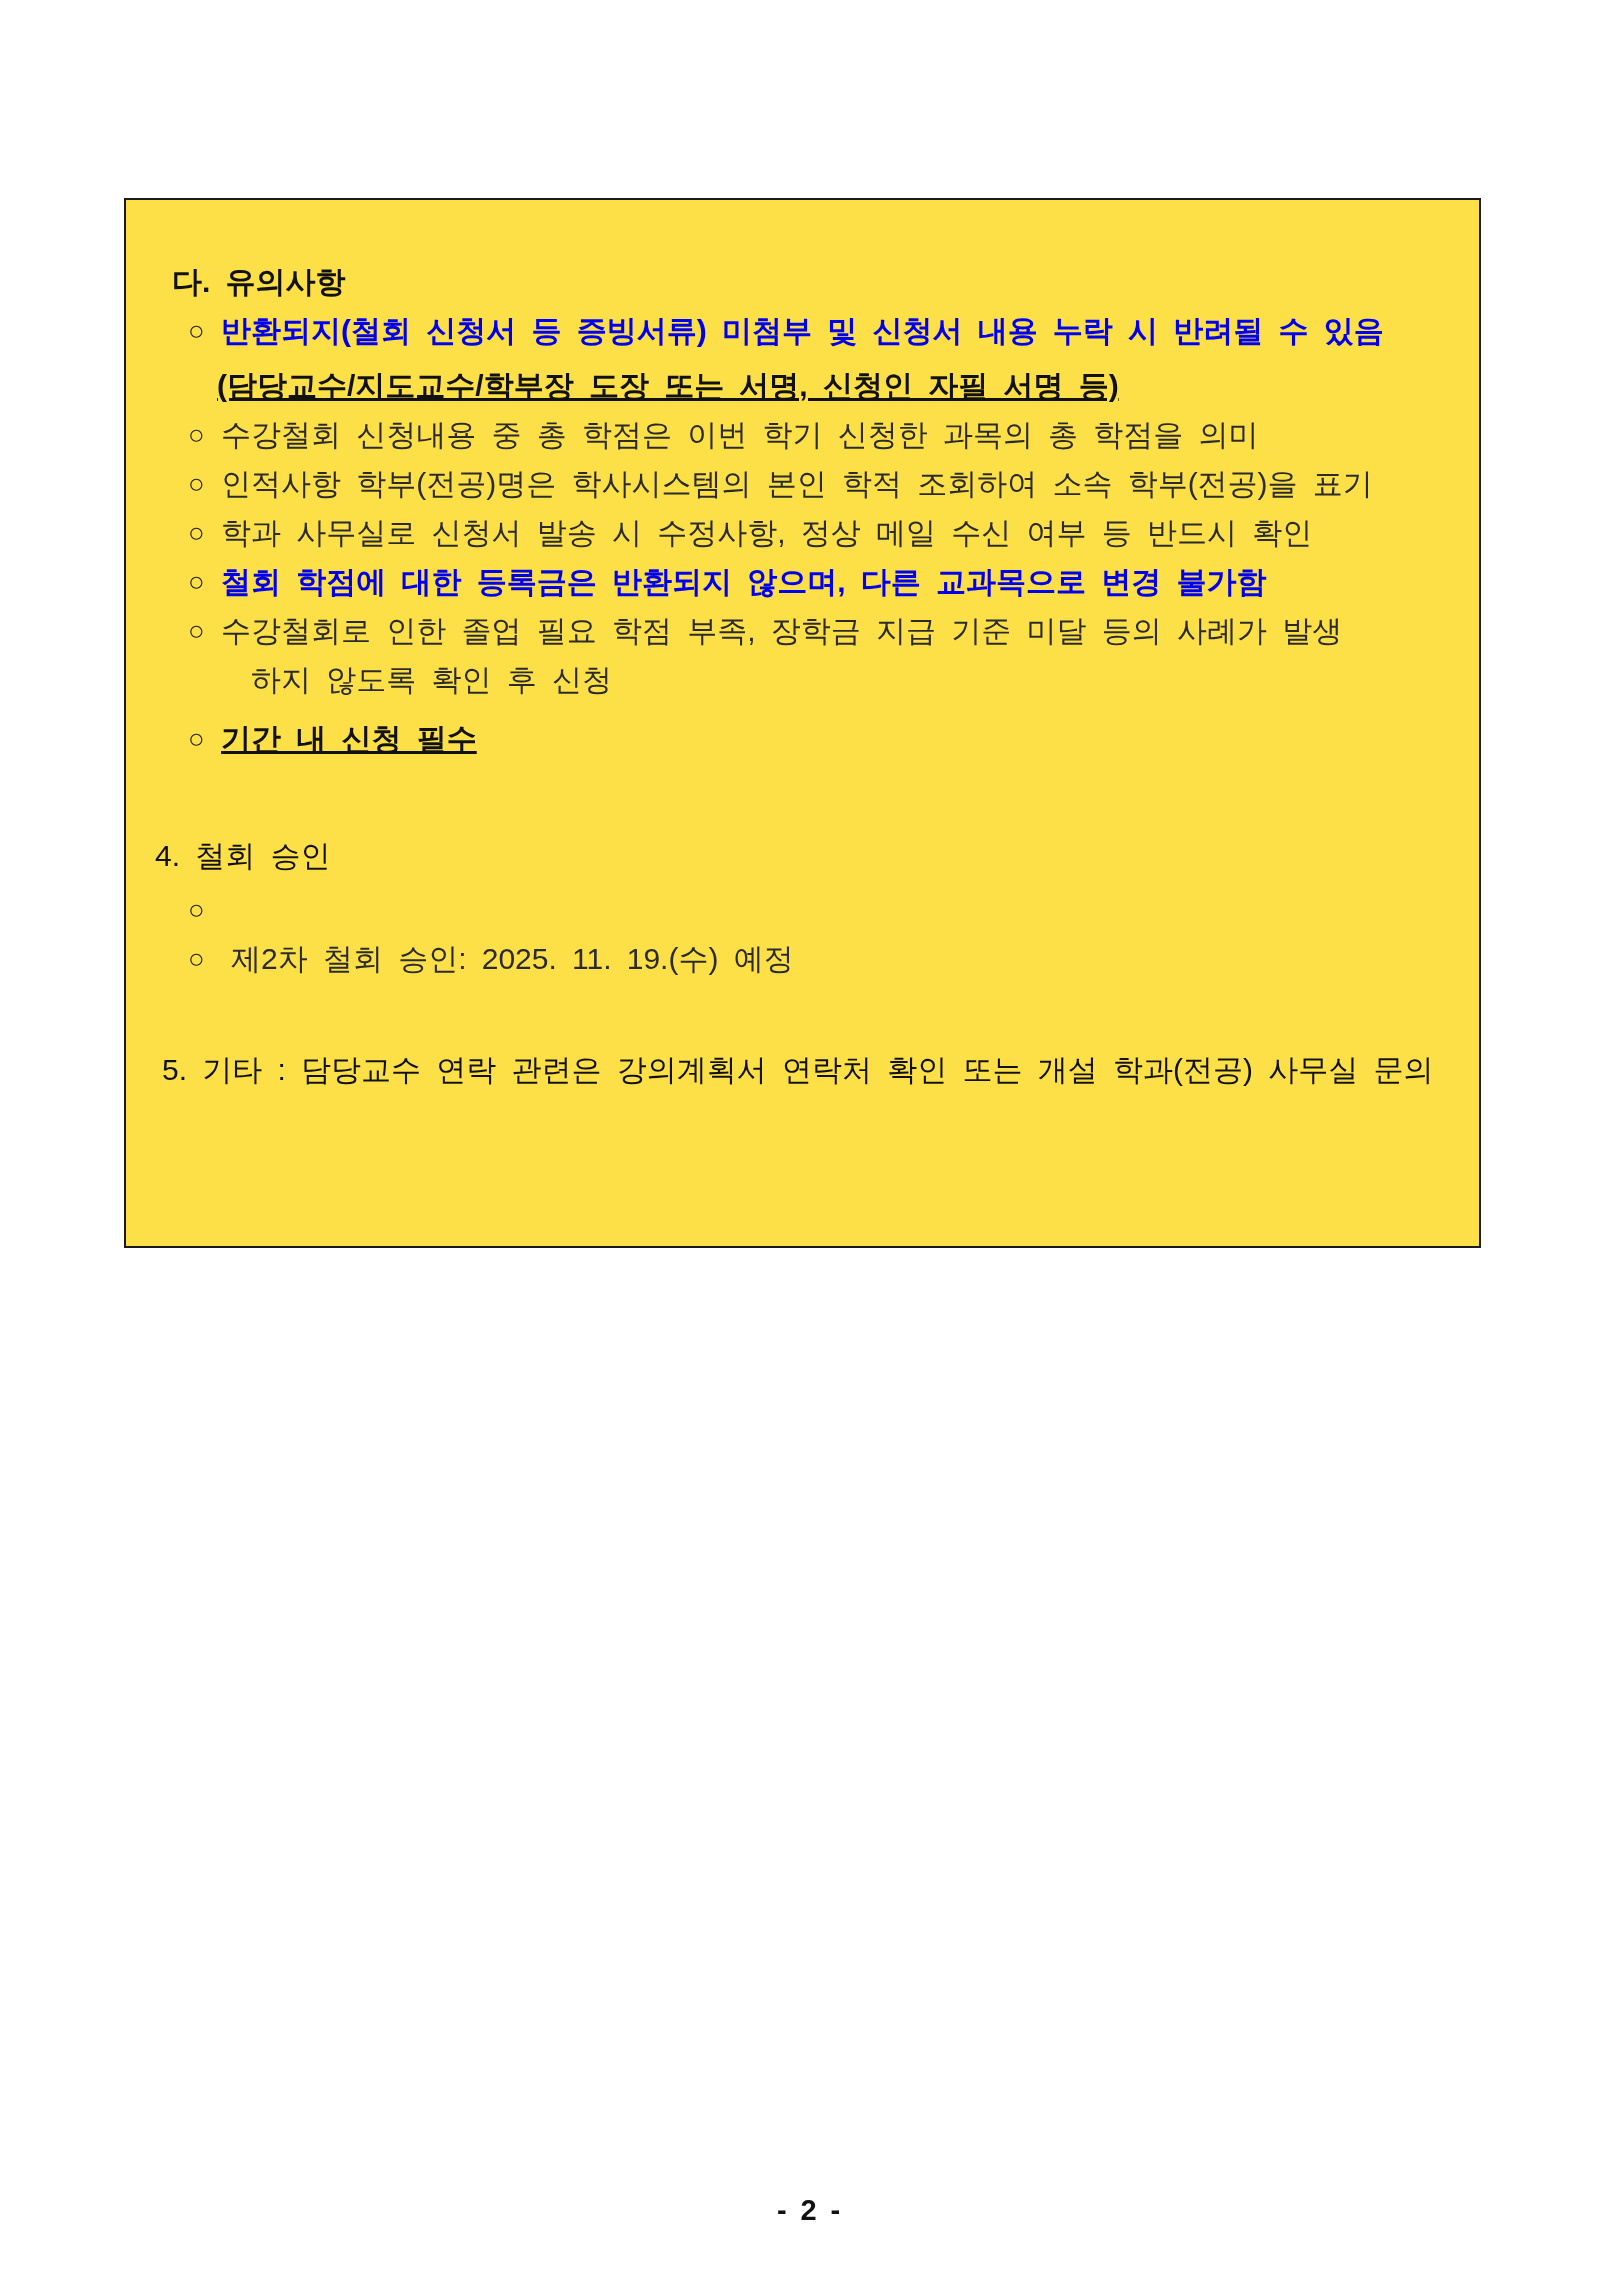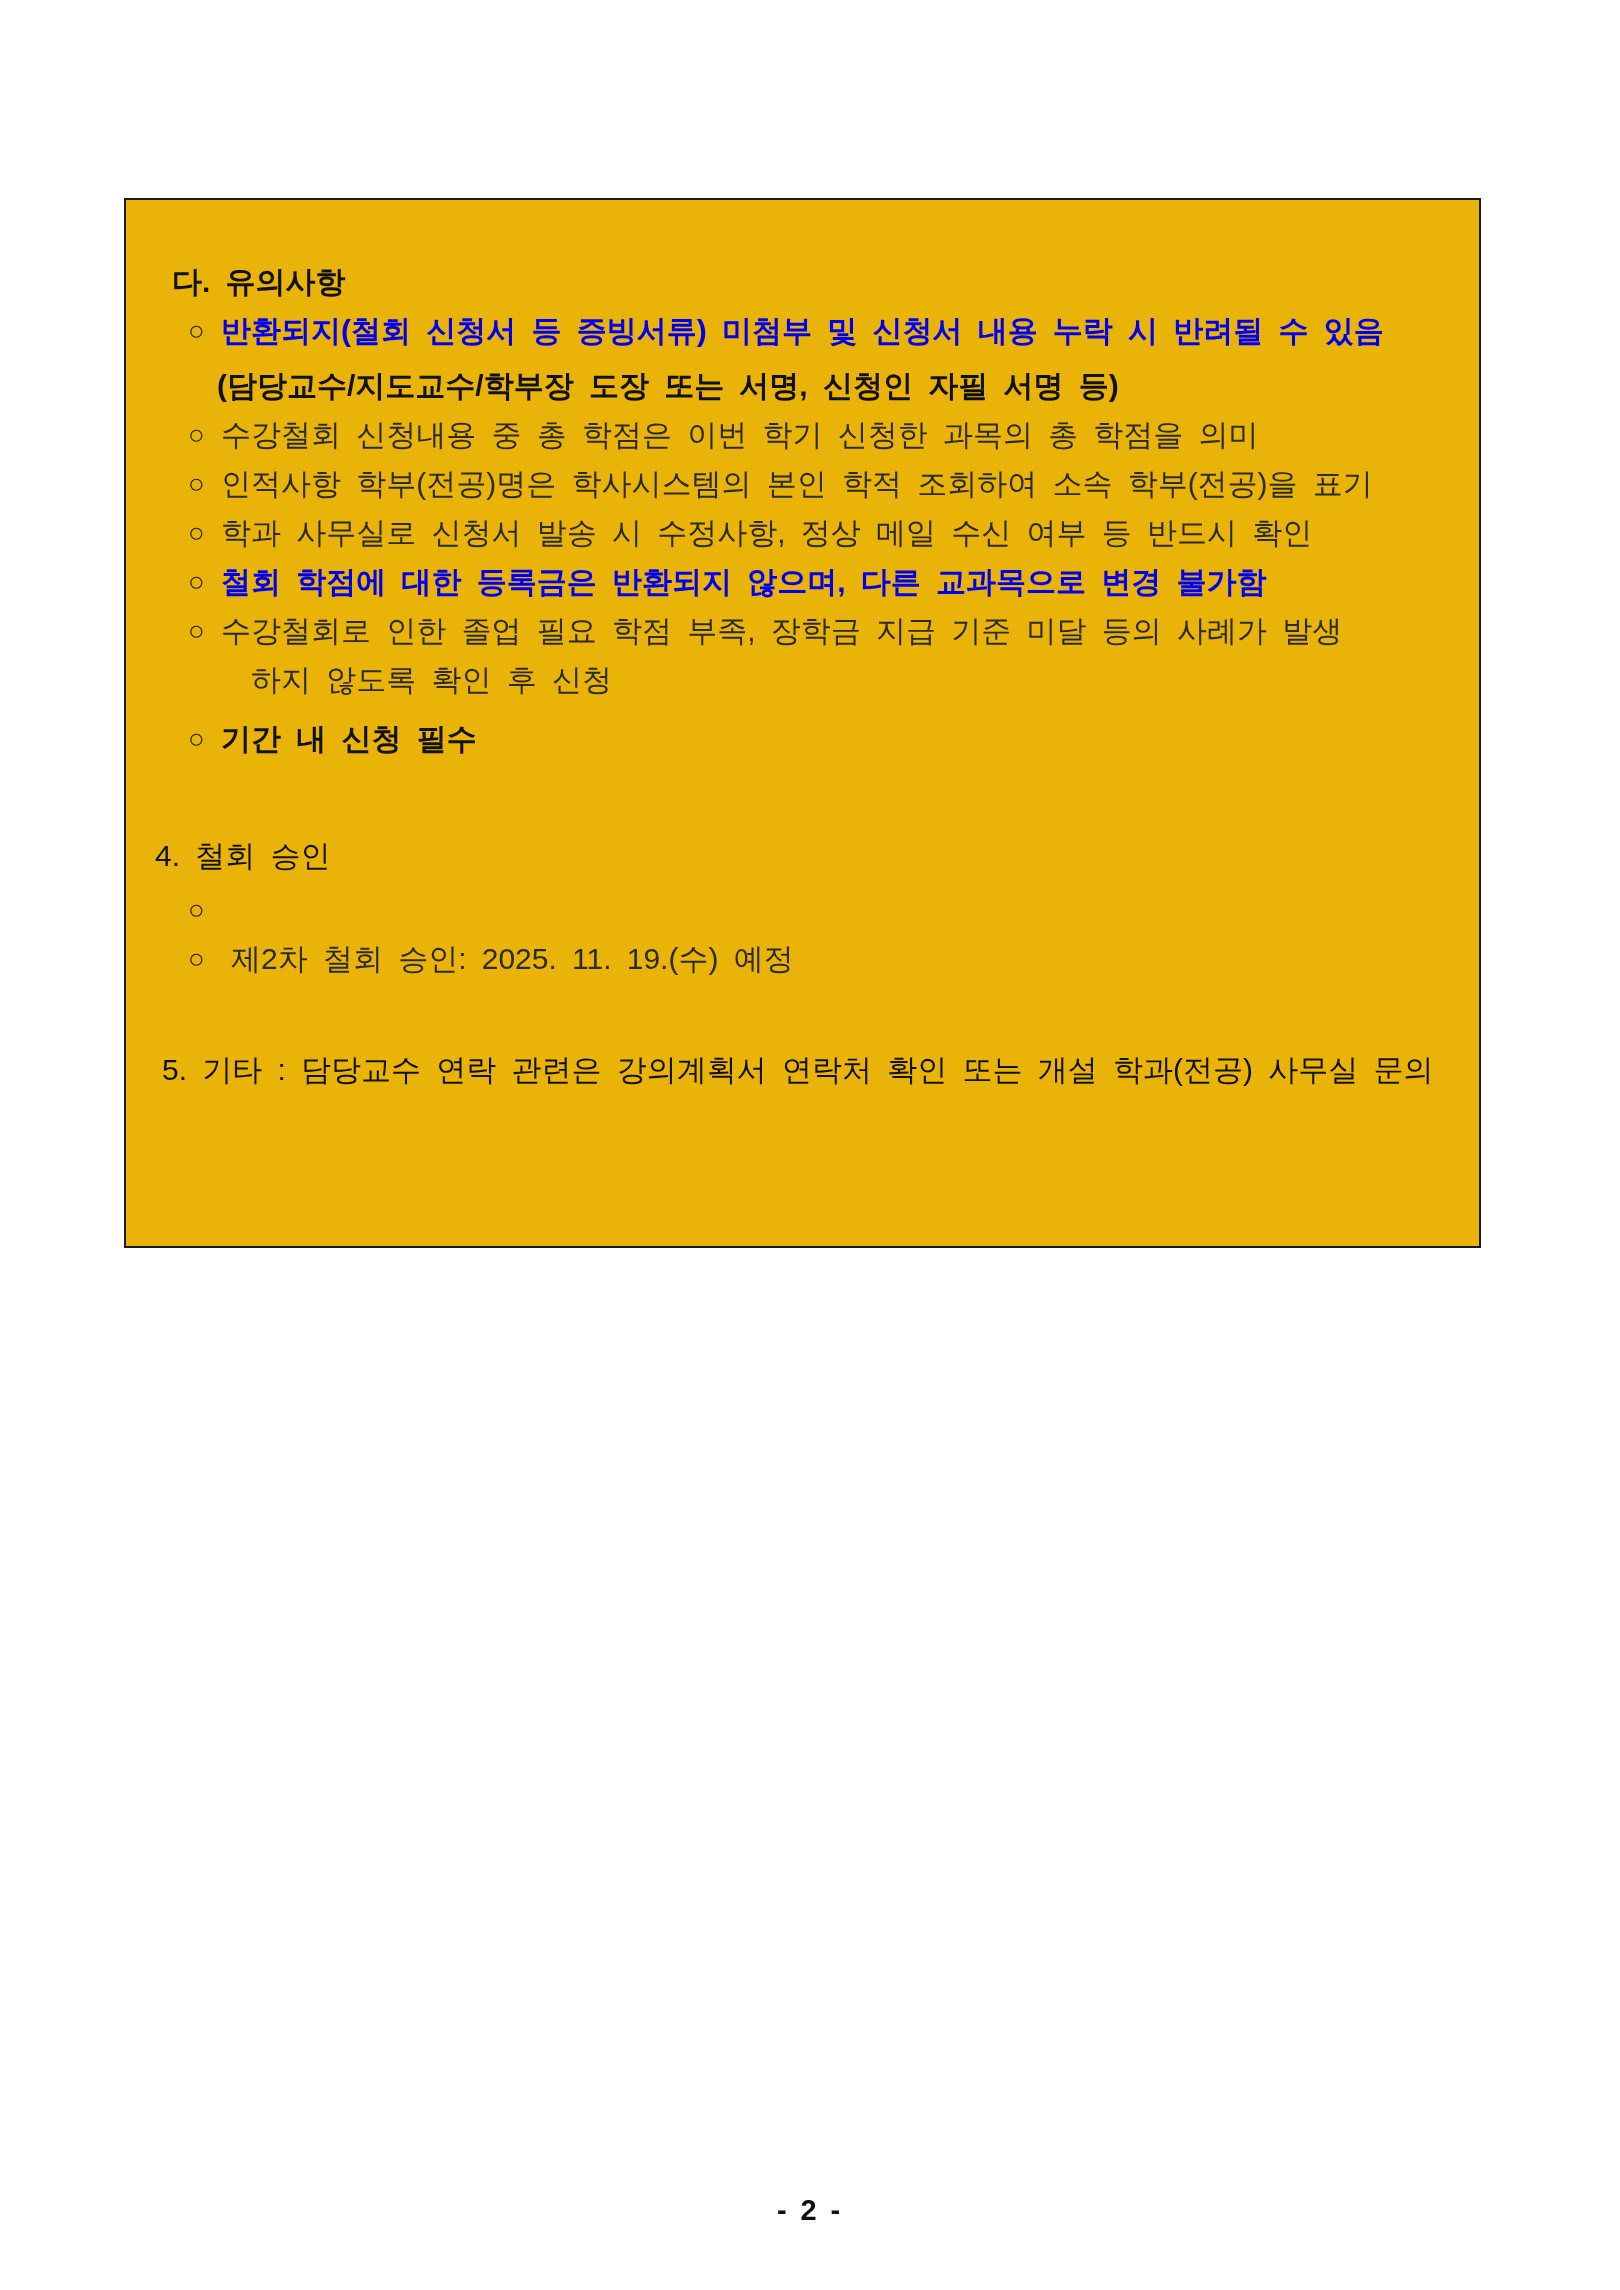--- a/index.html
+++ b/index.html
@@ -13,21 +13,21 @@
     overflow: hidden;
   }
   .notice-box {
     position: absolute;
     left: 124px;
     top: 198px;
     width: 1357px;
     height: 1050px;
     border: 2.9px solid #1a1a1a;
     box-sizing: border-box;
-    background: #eab308;
+    background: #fde047;
   }
   .content {
     padding-top: 57px;
     padding-right: 3.9px;
   }
   .line {
     display: flex;
     align-items: flex-start;
     line-height: 49px;
     font-size: 30px;
@@ -43,21 +43,21 @@
   .bullet-row .marker {
     flex: 0 0 33px;
     font-weight: bold;
     color: #1a1a1a;
     font-size: 28px;
   }
   .s4-bullet .marker { flex: 0 0 43px; }
   .cont-1 { margin-left: 91px; }
   .cont-2 { margin-left: 125px; }
   .blue-bold { color: #0000ee; font-weight: bold; }
-  .black-bold { color: #111111; font-weight: bold; }
+  .black-bold { color: #111111; font-weight: bold; text-decoration: underline; }
   .regular { color: #2b2b2b; }
   .section-title {
     margin-left: 29px;
     font-weight: normal;
     color: #111111;
   }
   .mt-cont { margin-top: 5.9px; }
   .mt-last-bullet { margin-top: 9.8px; }
   .mt-section4 { margin-top: 68px; }
   .mt-s4b { margin-top: 4.9px; }

